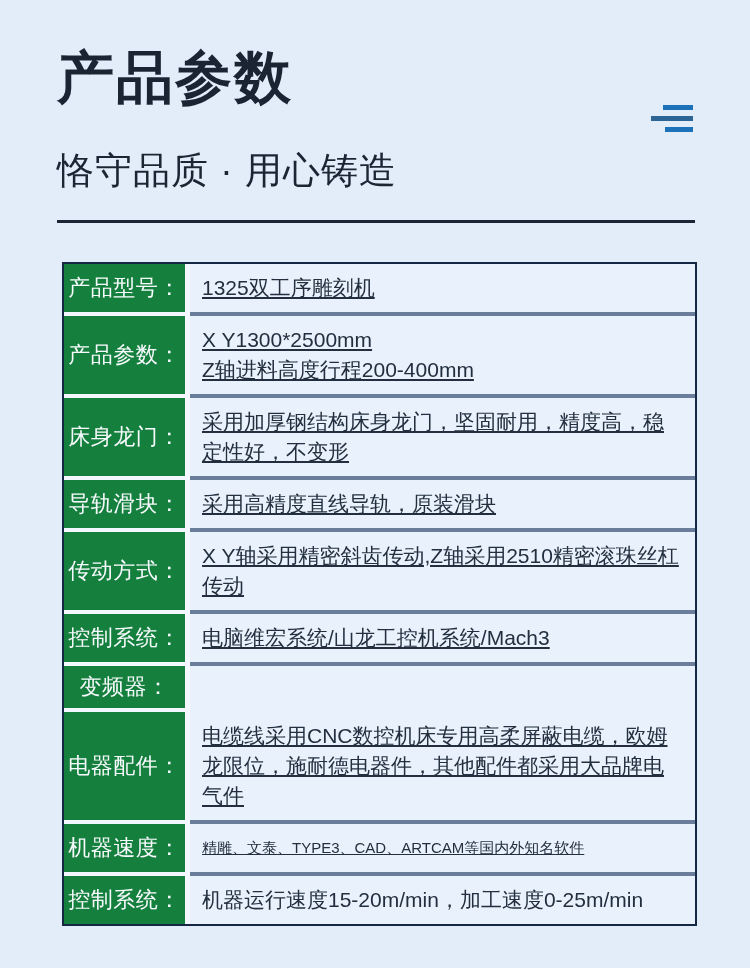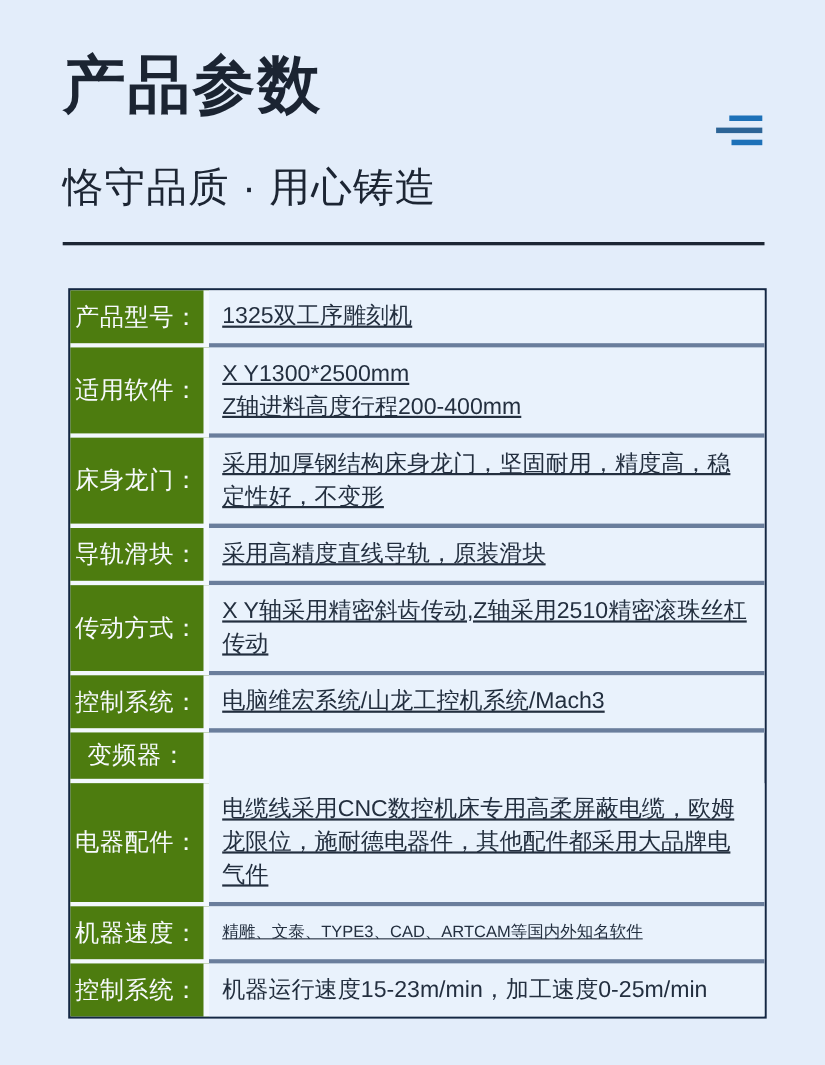--- a/index.html
+++ b/index.html
@@ -31,21 +31,21 @@
   .divider { margin-top: 24px; height: 3px; background: #1c2634; }
 
   
   .spec-table {
     margin-top: 39px; margin-left: 5px; width: 635px;
     border: 2px solid #142743; background: #e9f2fc;
   }
   .spec-row { display: flex; align-items: stretch; }
   .spec-label {
     width: 126px; flex: 0 0 126px;
-    background: #4d7c0f; color: #f7fafd;
+    background: #15803d; color: #f7fafd;
     font-size: 22px; letter-spacing: 0.5px;
     display: flex; align-items: center; justify-content: center;
     text-align: center; padding: 6px 2px;
     border-right: 5px solid #f3f8fe;
   }
   .spec-value {
     flex: 1 1 auto;
     background: #e9f2fc; color: #232f3f;
     font-size: 21px; line-height: 30px;
     padding: 9px 12px;
@@ -71,21 +71,21 @@
     </div>
     <div class="divider"></div>
   </header>
 
   <div class="spec-table" id="spec-table">
       <div class="spec-row">
         <div class="spec-label">产品型号：</div>
         <div class="spec-value">1325双工序雕刻机</div>
       </div>
       <div class="spec-row">
-        <div class="spec-label">适用软件：</div>
+        <div class="spec-label">产品参数：</div>
         <div class="spec-value">X Y1300*2500mm
 Z轴进料高度行程200-400mm</div>
       </div>
       <div class="spec-row">
         <div class="spec-label">床身龙门：</div>
         <div class="spec-value">采用加厚钢结构床身龙门，坚固耐用，精度高，稳定性好，不变形</div>
       </div>
       <div class="spec-row">
         <div class="spec-label">导轨滑块：</div>
         <div class="spec-value">采用高精度直线导轨，原装滑块</div>
@@ -104,17 +104,17 @@
       <div class="spec-row">
         <div class="spec-label">电器配件：</div>
         <div class="spec-value">电缆线采用CNC数控机床专用高柔屏蔽电缆，欧姆龙限位，施耐德电器件，其他配件都采用大品牌电气件</div>
       </div>
       <div class="spec-row">
         <div class="spec-label">机器速度：</div>
         <div class="spec-value">精雕、文泰、TYPE3、CAD、ARTCAM等国内外知名软件</div>
       </div>
       <div class="spec-row">
         <div class="spec-label">控制系统：</div>
-        <div class="spec-value">机器运行速度15-23m/min，加工速度0-25m/min</div>
+        <div class="spec-value">机器运行速度15-20m/min，加工速度0-25m/min</div>
       </div>
     </div>
 
 </div>
 
 </body></html>

